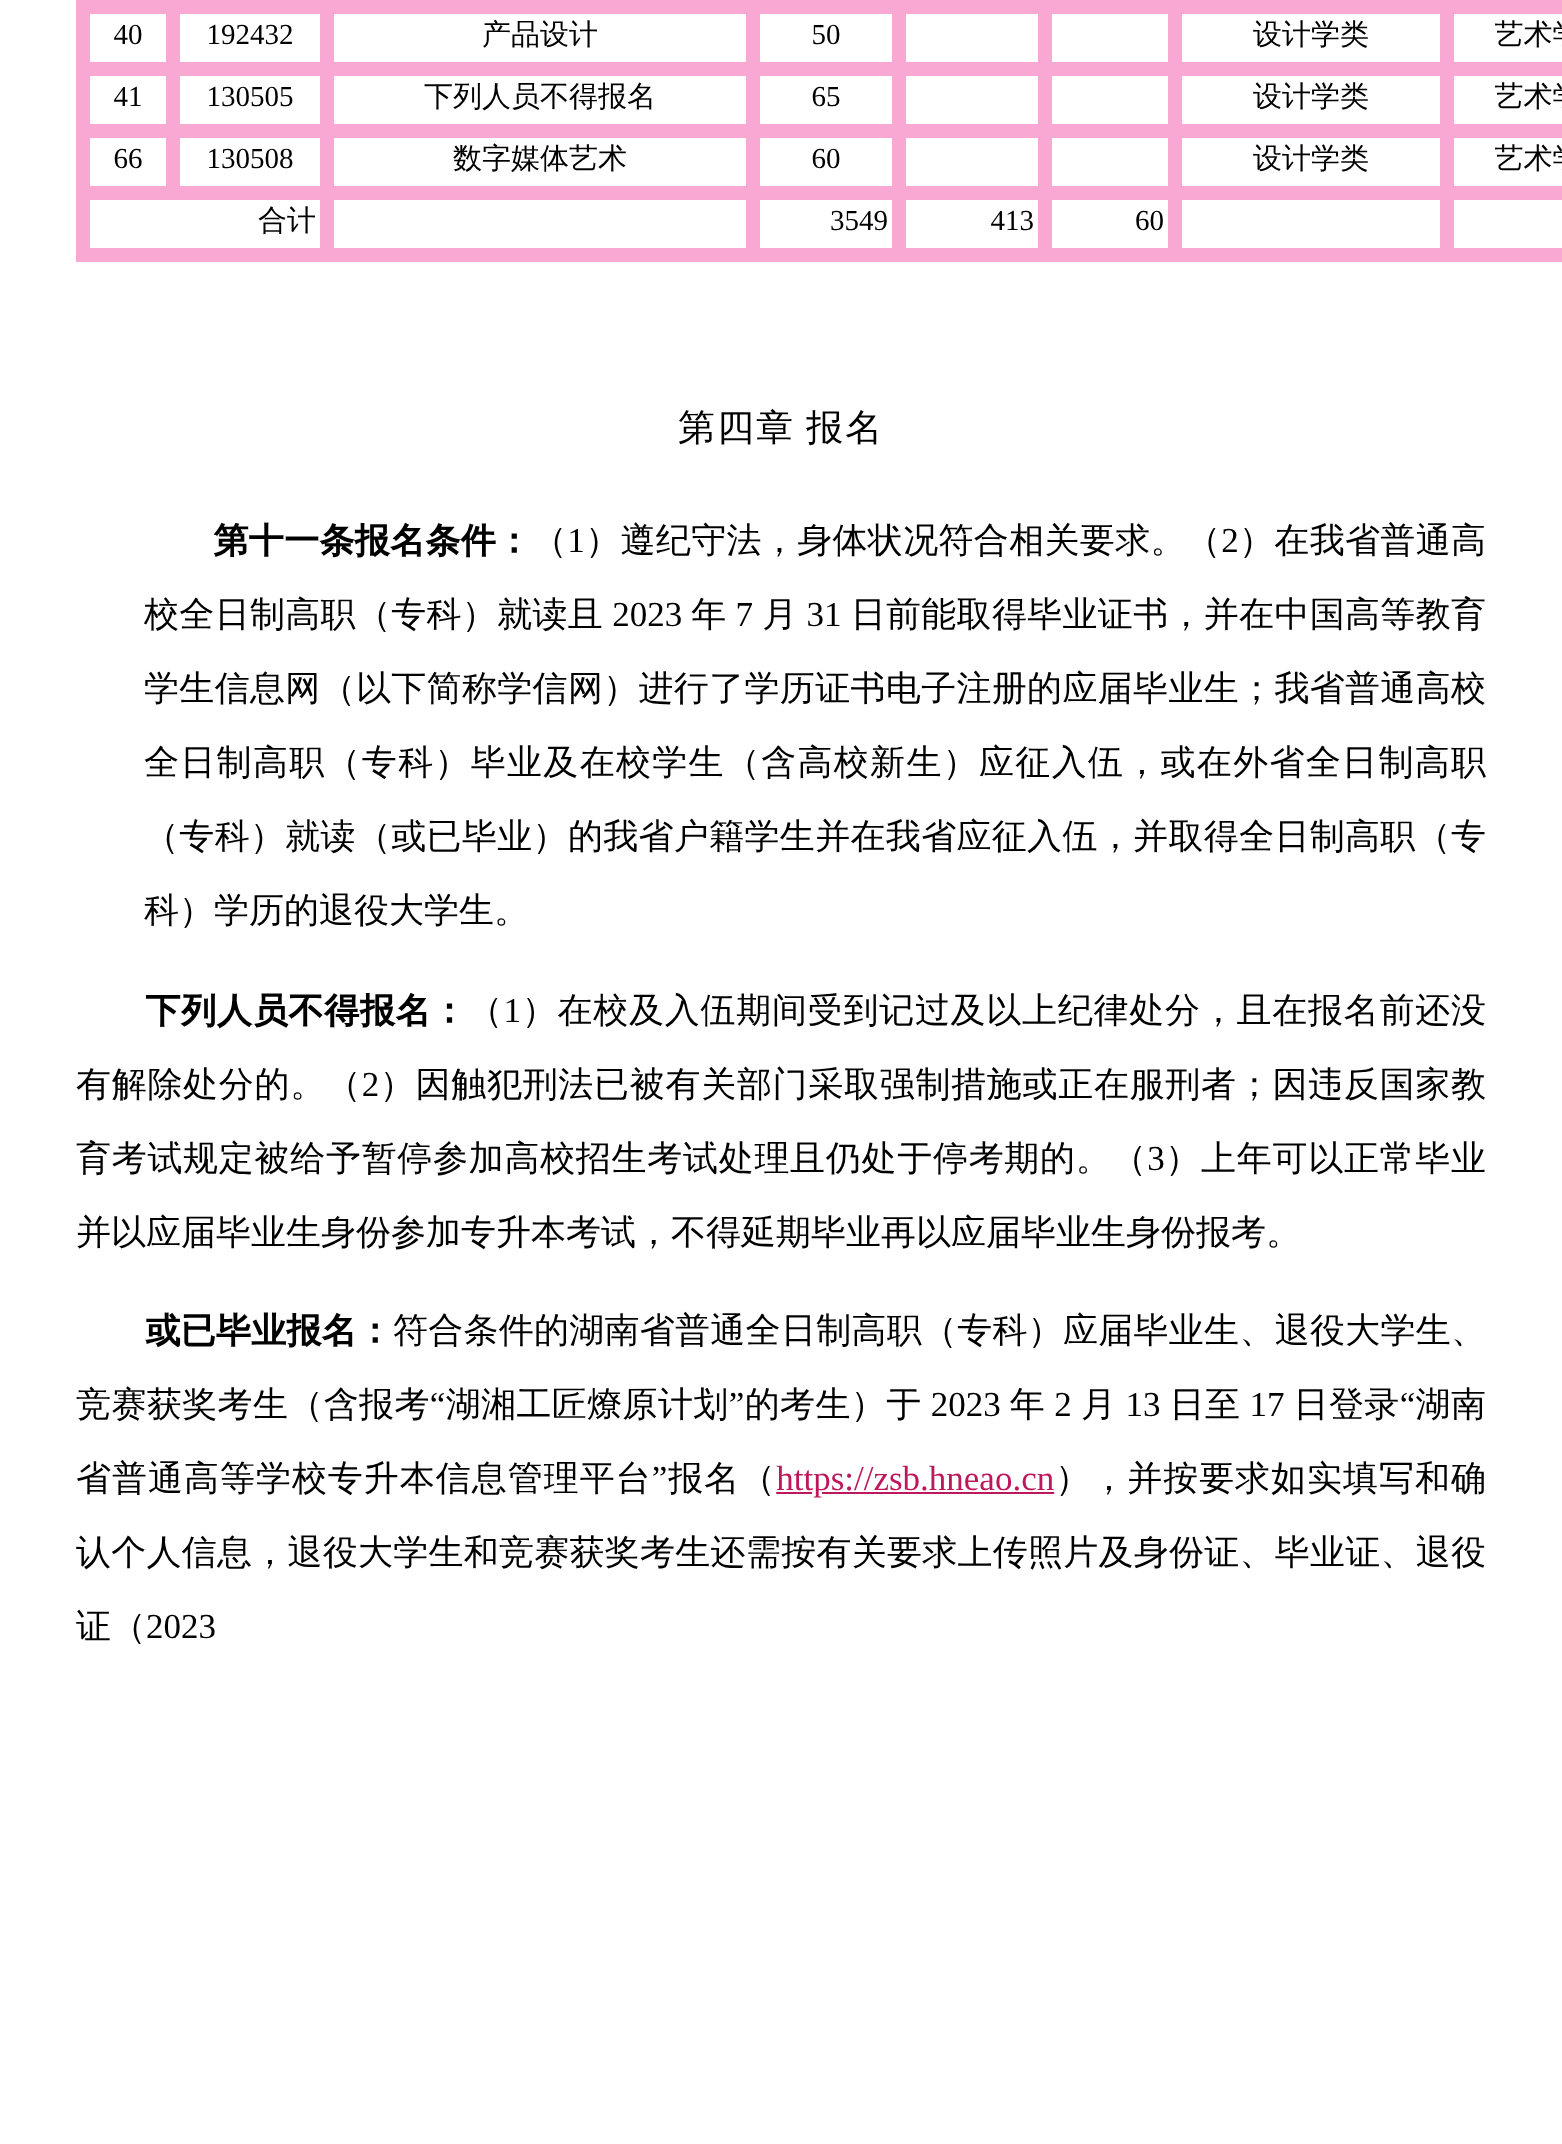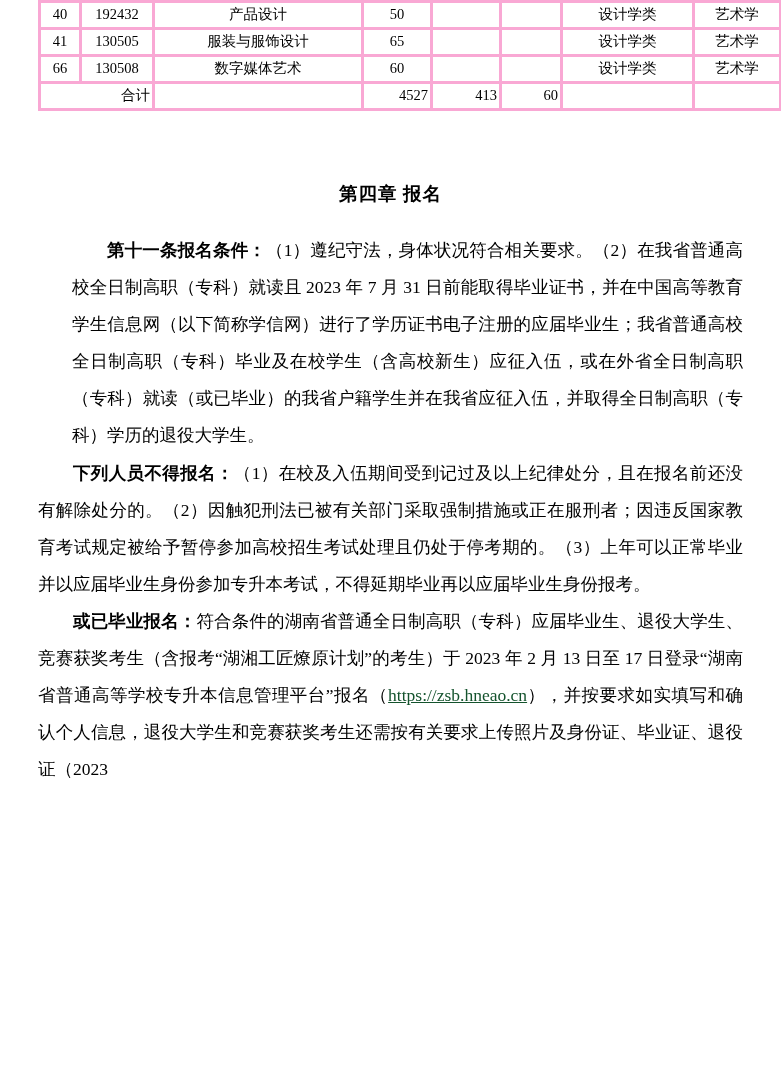--- a/index.html
+++ b/index.html
@@ -25,21 +25,21 @@
 
   
   table.majors {
     border-collapse: collapse;
     width: 705px;
     margin: 0 auto;
     table-layout: fixed;
     font-size: 14.5px;
   }
   table.majors td {
-    border: 3px solid #f9a8d4;
+    border: 7px solid #f9a8d4;
     height: 24px;
     text-align: center;
     vertical-align: middle;
     padding: 0 2px;
     line-height: 1.1;
   }
   table.majors tr.total td {
     font-weight: normal;
     text-align: right;
   }
@@ -50,37 +50,37 @@
   .c-vet    { width: 62px; }
   .c-cmp    { width: 54px; }
   .c-group  { width: 125px; margin-top: 28px; }
   .c-disc   { width: 80px; }
   .c-fee    { width: 72px; }
 
   
   .chapter-title {
     text-align: center;
     font-size: 18.5px;
-    font-weight: bold;
+    font-weight: normal;
     margin-top: 70px;
     letter-spacing: 1px;
   }
   .para {
     font-size: 17.5px;
     line-height: 2.12;
     text-align: justify;
     text-justify: inter-ideograph;
     margin: 0;
     text-indent: 2em;
   }
   .para.first { margin-top: 26px; margin-left: 34px; }
-  .para + .para { margin-top: 0px; }
+  .para + .para { margin-top: 12px; }
   .b { font-weight: bold; }
   .link {
-    color: #14532d;
+    color: #be185d;
   }
 </style>
 </head>
 <body>
 
 <div class="page">
 
   <table class="majors">
     <tbody>
       <tr>
@@ -90,21 +90,21 @@
         <td class="c-plan">50</td>
         <td class="c-vet"></td>
         <td class="c-cmp"></td>
         <td class="c-group">设计学类</td>
         <td class="c-disc">艺术学</td>
         <td class="c-fee">28800</td>
       </tr>
       <tr>
         <td class="c-no">41</td>
         <td class="c-code">130505</td>
-        <td class="c-name">服装与服饰设计</td>
+        <td class="c-name">下列人员不得报名</td>
         <td class="c-plan">65</td>
         <td class="c-vet"></td>
         <td class="c-cmp"></td>
         <td class="c-group">设计学类</td>
         <td class="c-disc">艺术学</td>
         <td class="c-fee">28800</td>
       </tr>
       <tr>
         <td class="c-no">66</td>
         <td class="c-code">130508</td>
@@ -112,21 +112,21 @@
         <td class="c-plan">60</td>
         <td class="c-vet"></td>
         <td class="c-cmp"></td>
         <td class="c-group">设计学类</td>
         <td class="c-disc">艺术学</td>
         <td class="c-fee">28800</td>
       </tr>
       <tr class="total">
         <td class="c-no" colspan="2">合计</td>
         <td class="c-name"></td>
-        <td class="c-plan">4527</td>
+        <td class="c-plan">3549</td>
         <td class="c-vet">413</td>
         <td class="c-cmp">60</td>
         <td class="c-group"></td>
         <td class="c-disc"></td>
         <td class="c-fee"></td>
       </tr>
     </tbody>
   </table>
 
   <div class="chapter-title">第四章   报名</div>

